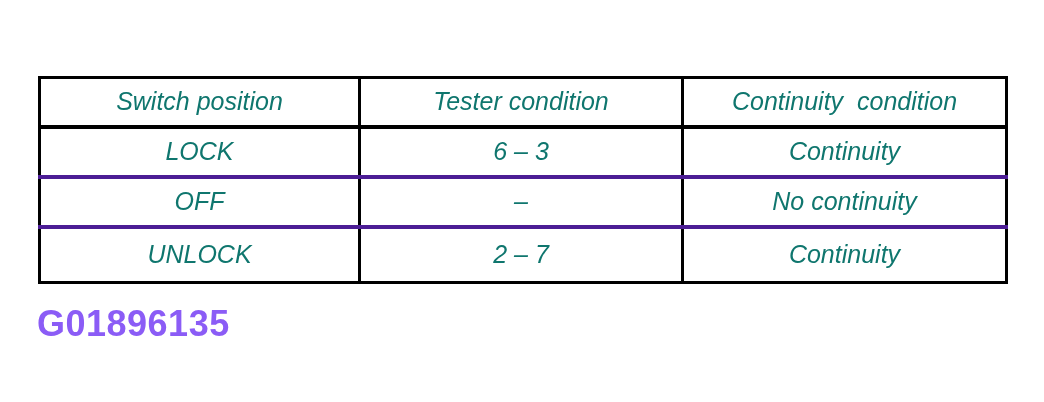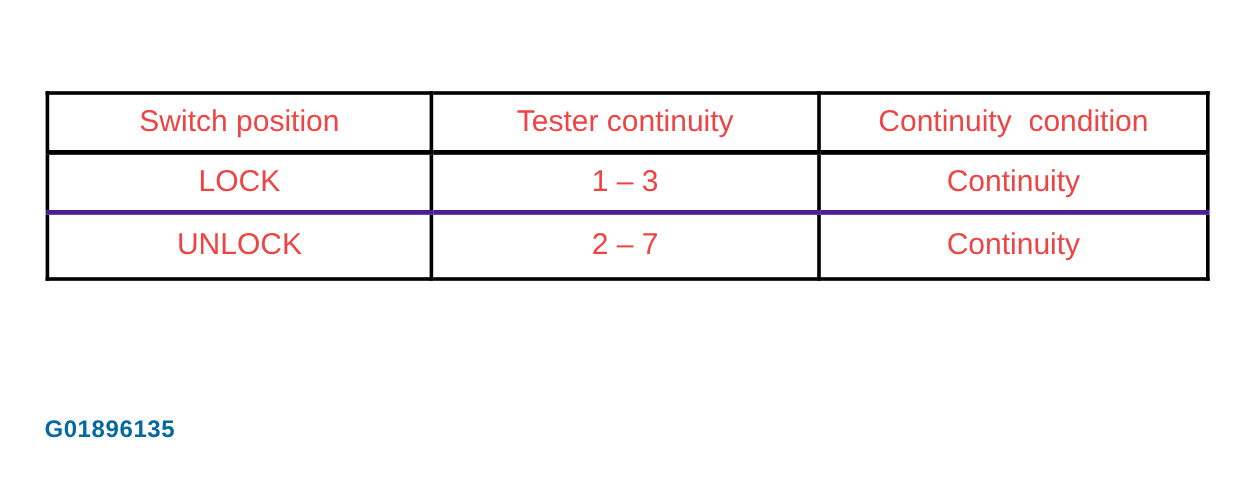--- a/index.html
+++ b/index.html
@@ -38,66 +38,71 @@
     border-left: 3px solid #000;
     border-right: 3px solid #000;
     border-top: 3px solid #000;
     border-bottom: 3px solid #000;
     text-align: center;
     vertical-align: middle;
     font-size: 25px;
     font-weight: normal;
     white-space: pre; 
     padding: 0;
-    color: #ef4444;
+    color: #0f766e;
+    font-style: italic;
   }
   
   .spec-table tbody tr td { border-top: 4px solid #4c1d95; }
   .spec-table thead th { border-bottom: 4px solid #000; }
 
   .spec-table thead tr { height: 49px; }
   .spec-table tbody tr.r1 { height: 50px; }
   .spec-table tbody tr.r2 { height: 50px; }
   .spec-table tbody tr.r3 { height: 56px; }
 
   .figure-id {
     position: absolute;
     left: 37px;
     top: 303px;
-    font-size: 20px;
+    font-size: 36px;
     font-weight: bold;
     letter-spacing: 0.5px;
-    color: #0369a1;
+    color: #8b5cf6;
     white-space: pre;
-    margin-top: 44px;
   }
 </style>
 </head>
 <body>
 
 <div class="page">
 
   <table class="spec-table">
     <colgroup>
       <col class="c1">
         <col class="c2">
         <col class="c3">
     </colgroup>
     <thead>
       <tr>
         <th>Switch position</th>
-        <th>Tester continuity</th>
+        <th>Tester condition</th>
         <th>Continuity  condition</th>
       </tr>
     </thead>
     <tbody>
       <tr class="r1">
         <td>LOCK</td>
-        <td>1 – 3</td>
+        <td>6 – 3</td>
         <td>Continuity</td>
+      </tr>
+      <tr class="r2">
+        <td>OFF</td>
+        <td>–</td>
+        <td>No continuity</td>
       </tr>
       <tr class="r3">
         <td>UNLOCK</td>
         <td>2 – 7</td>
         <td>Continuity</td>
       </tr>
     </tbody>
   </table>
 
   <div class="figure-id">G01896135</div>

